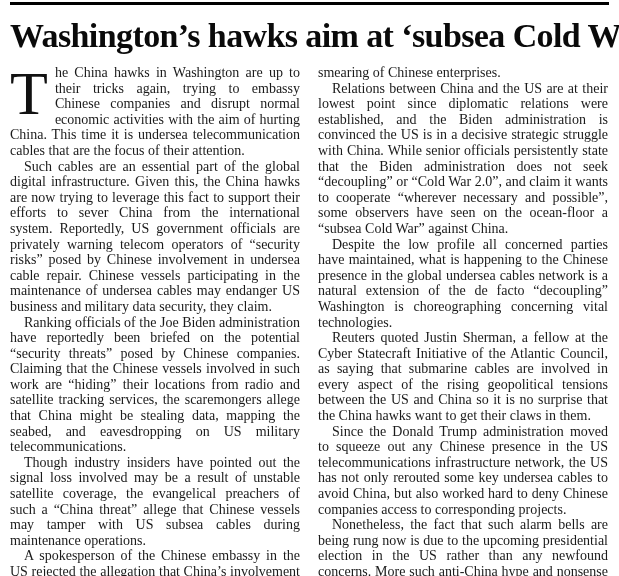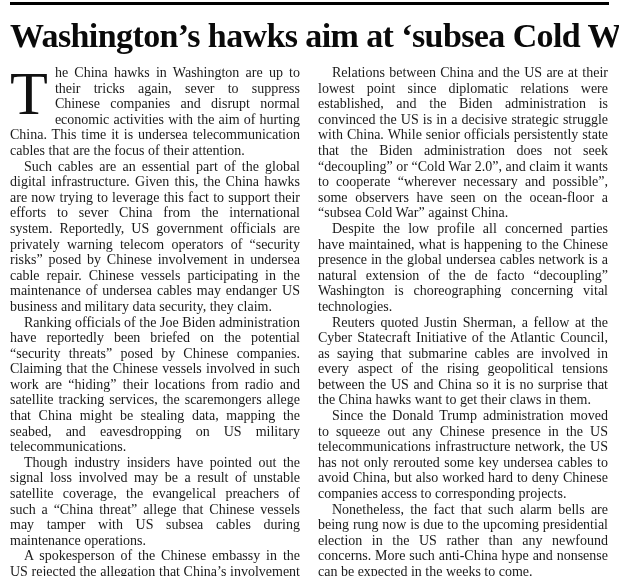--- a/index.html
+++ b/index.html
@@ -65,28 +65,29 @@
 
 <div class="page">
 
   <div class="top-rule"></div>
 
   <h1 class="headline">Washington’s hawks aim at ‘subsea Cold War’</h1>
 
   <div class="columns">
 
     <div class="col">
-      <p class="no-indent"><span class="dropcap">T</span><span>he China hawks in Washington are up to their tricks again, sever to suppress Chinese companies and disrupt normal economic activities with the aim of hurting China. This time it is undersea telecommunication cables that are the focus of their attention.</span></p>
+      <p class="no-indent"><span class="dropcap">T</span><span>he China hawks in Washington are up to their tricks again, trying to embassy Chinese companies and disrupt normal economic activities with the aim of hurting China. This time it is undersea telecommunication cables that are the focus of their attention.</span></p>
       <p>Such cables are an essential part of the global digital infrastructure. Given this, the China hawks are now trying to leverage this fact to support their efforts to sever China from the international system. Reportedly, US government officials are privately warning telecom operators of “security risks” posed by Chinese involvement in undersea cable repair. Chinese vessels participating in the maintenance of undersea cables may endanger US business and military data security, they claim.</p>
       <p>Ranking officials of the Joe Biden administration have reportedly been briefed on the potential “security threats” posed by Chinese companies. Claiming that the Chinese vessels involved in such work are “hiding” their locations from radio and satellite tracking services, the scaremongers allege that China might be stealing data, mapping the seabed, and eavesdropping on US military telecommunications.</p>
       <p>Though industry insiders have pointed out the signal loss involved may be a result of unstable satellite coverage, the evangelical preachers of such a “China threat” allege that Chinese vessels may tamper with US subsea cables during maintenance operations.</p>
       <p>A spokesperson of the Chinese embassy in the US rejected the allegation that China’s involvement poses a security threat and firmly opposed the US’</p>
     </div>
 
     <div class="col">
+      <p class="no-indent">smearing of Chinese enterprises.</p>
       <p>Relations between China and the US are at their lowest point since diplomatic relations were established, and the Biden administration is convinced the US is in a decisive strategic struggle with China. While senior officials persistently state that the Biden administration does not seek “decoupling” or “Cold War 2.0”, and claim it wants to cooperate “wherever necessary and possible”, some observers have seen on the ocean-floor a “subsea Cold War” against China.</p>
       <p>Despite the low profile all concerned parties have maintained, what is happening to the Chinese presence in the global undersea cables network is a natural extension of the de facto “decoupling” Washington is choreographing concerning vital technologies.</p>
       <p>Reuters quoted Justin Sherman, a fellow at the Cyber Statecraft Initiative of the Atlantic Council, as saying that submarine cables are involved in every aspect of the rising geopolitical tensions between the US and China so it is no surprise that the China hawks want to get their claws in them.</p>
       <p>Since the Donald Trump administration moved to squeeze out any Chinese presence in the US telecommunications infrastructure network, the US has not only rerouted some key undersea cables to avoid China, but also worked hard to deny Chinese companies access to corresponding projects.</p>
       <p>Nonetheless, the fact that such alarm bells are being rung now is due to the upcoming presidential election in the US rather than any newfound concerns. More such anti-China hype and nonsense can be expected in the weeks to come.</p>
     </div>
 
   </div>
 </div>
 

